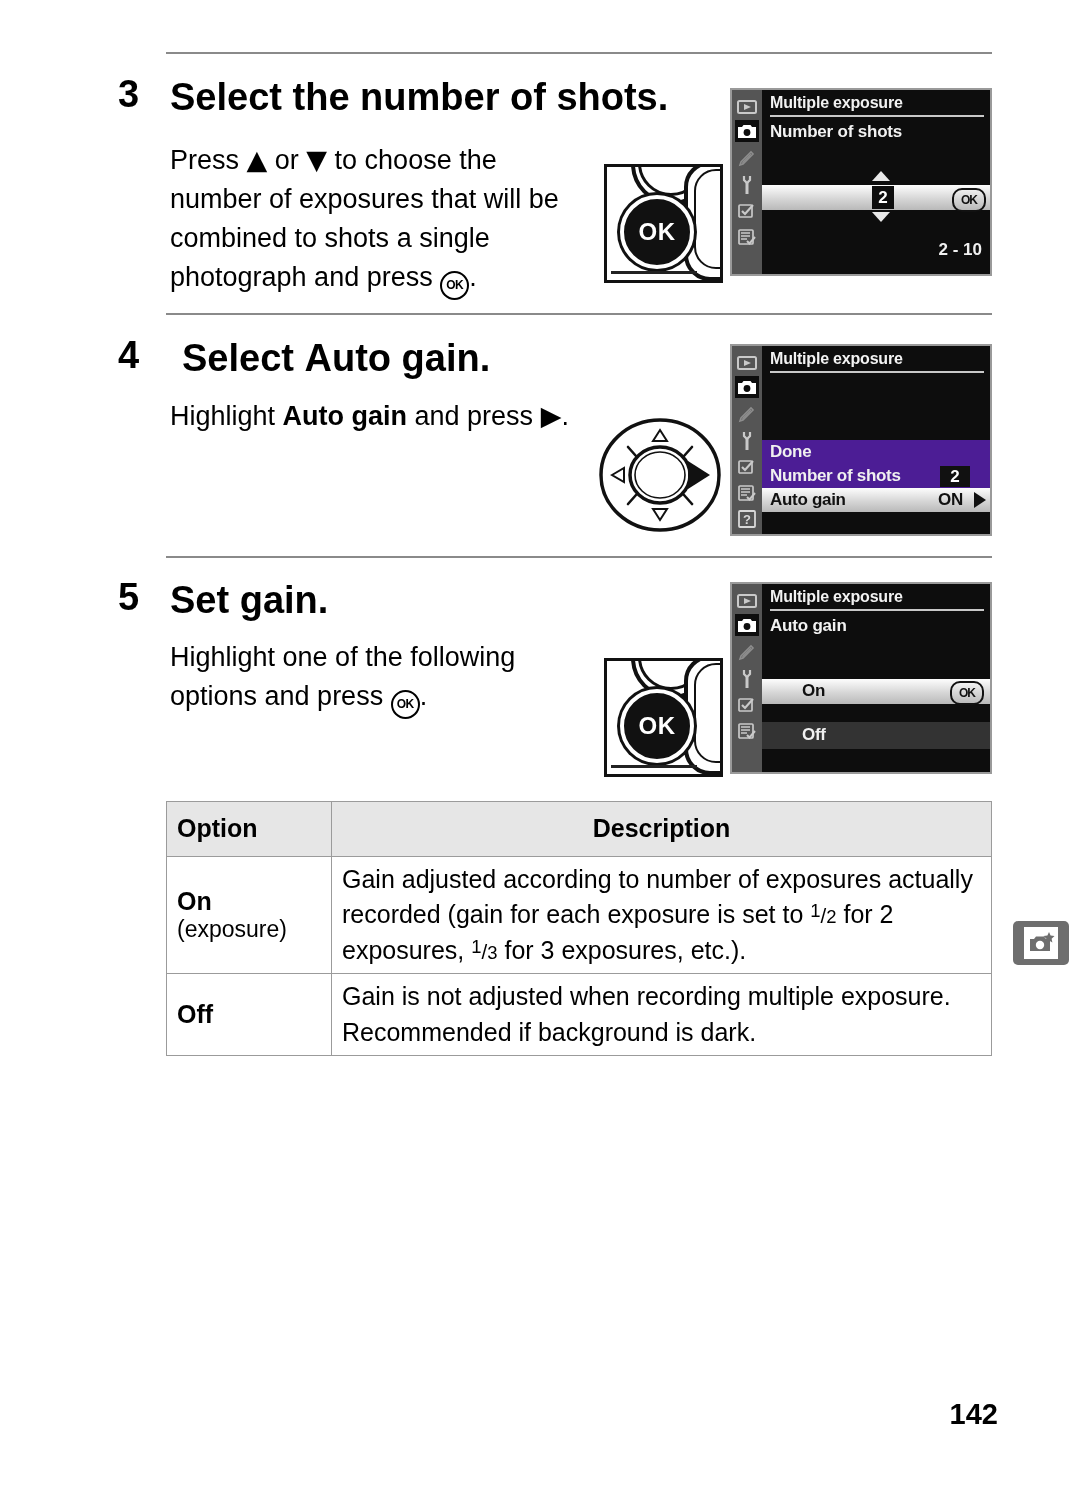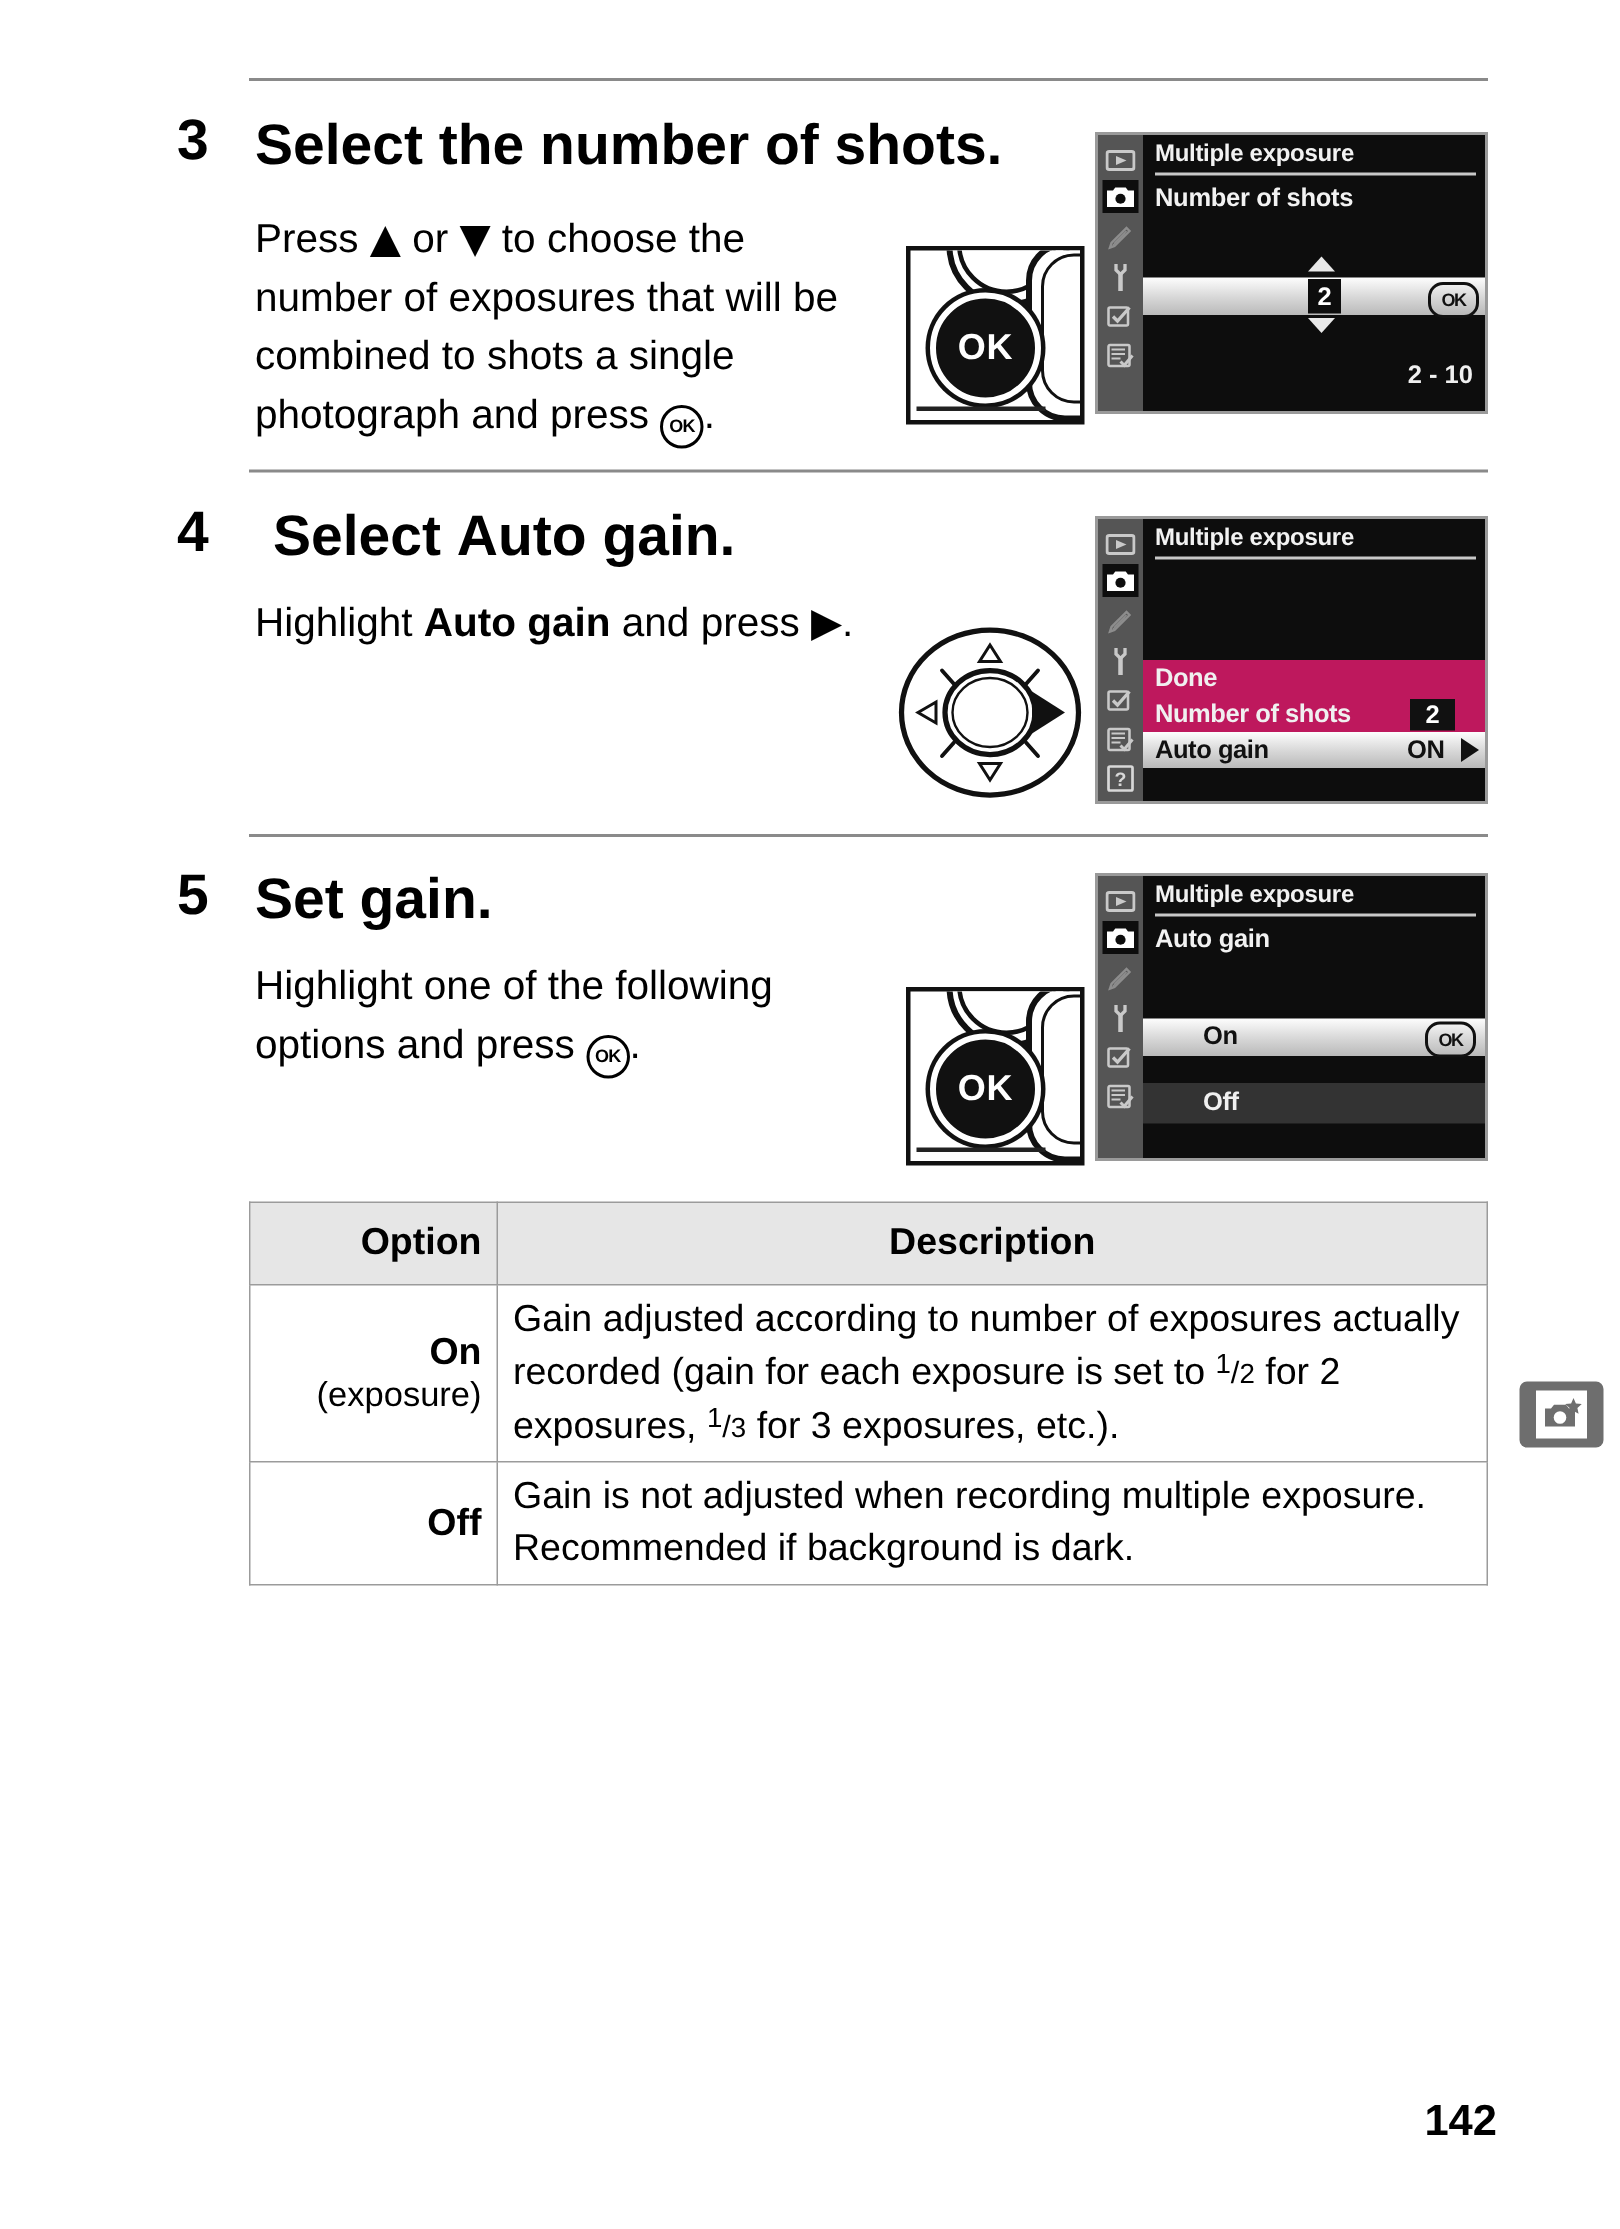--- a/index.html
+++ b/index.html
@@ -126,21 +126,21 @@
   }
   .side-ico{
     position:absolute;left:3px;width:24px;height:22px;
     display:flex;align-items:center;justify-content:center;
   }
   .side-ico.sel{background:#0d0d0d;}
   .hl-row{
     position:absolute;left:0;right:0;height:24px;
     background:linear-gradient(180deg,#fdfdfd 0%,#d6d6d6 55%,#b9b9b9 100%);
   }
-  .dark-row{position:absolute;left:0;right:0;height:24px;background:#be185d;}
+  .dark-row{position:absolute;left:0;right:0;height:24px;background:#4c1d95;}
   .row-label{
     position:absolute;font-size:17px;font-weight:bold;letter-spacing:-.3px;
   }
   .row-label.dark{color:#111;}
   .row-label.light{color:#f0f0f0;}
   .okbadge{
     position:absolute;
     width:30px;height:20px;border-radius:10px;
     border:2px solid #111;background:transparent;
     color:#111;font-size:12px;font-weight:bold;
@@ -176,21 +176,21 @@
     border:1px solid #9b9b9b;
     vertical-align:middle;
     padding:5px 10px;
   }
   .tbl thead th{
     background:#e6e6e6;
     font-size:25px;font-weight:bold;
     text-align:center;
     padding:9px 10px;
   }
-  .tbl .col-opt{width:144px;text-align:right;font-weight:bold;margin-left:48px;}
+  .tbl .col-opt{width:144px;text-align:left;font-weight:bold;margin-left:48px;}
   .tbl .col-desc{line-height:1.42;}
   .tbl .optnote{font-weight:normal;font-size:23px;display:block;}
   .frac{font-size:.82em;}
   .frac sup{font-size:.9em;vertical-align:.35em;}
   .frac sub{font-size:.9em;vertical-align:0;}
 
   
   .sidetab{
     position:absolute;left:1013px;top:921px;
     width:56px;height:44px;

